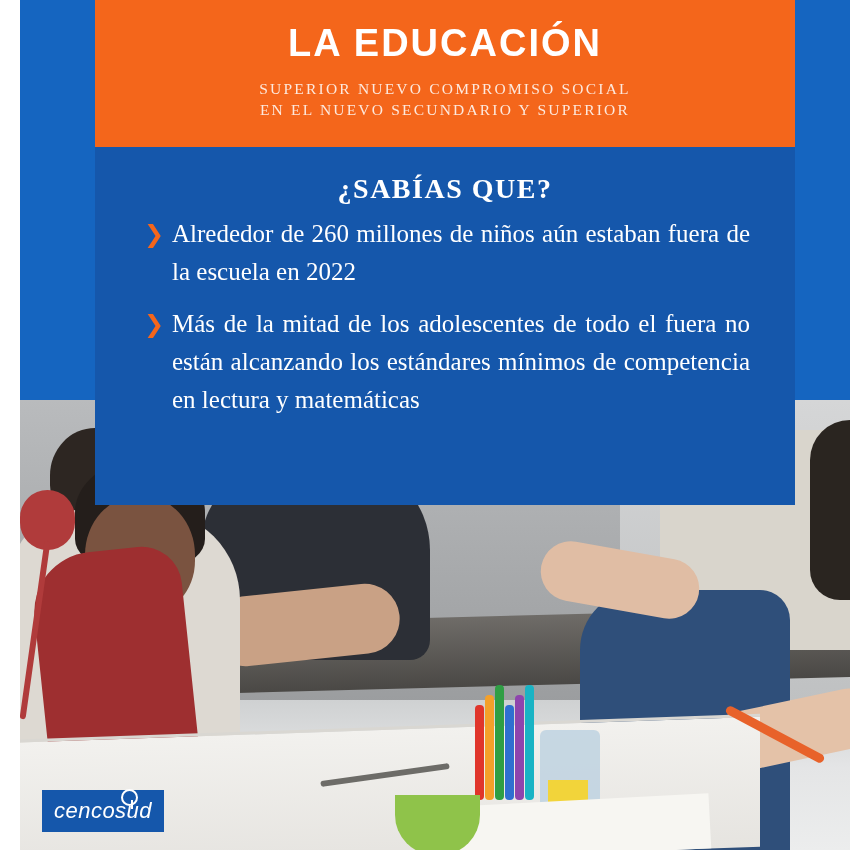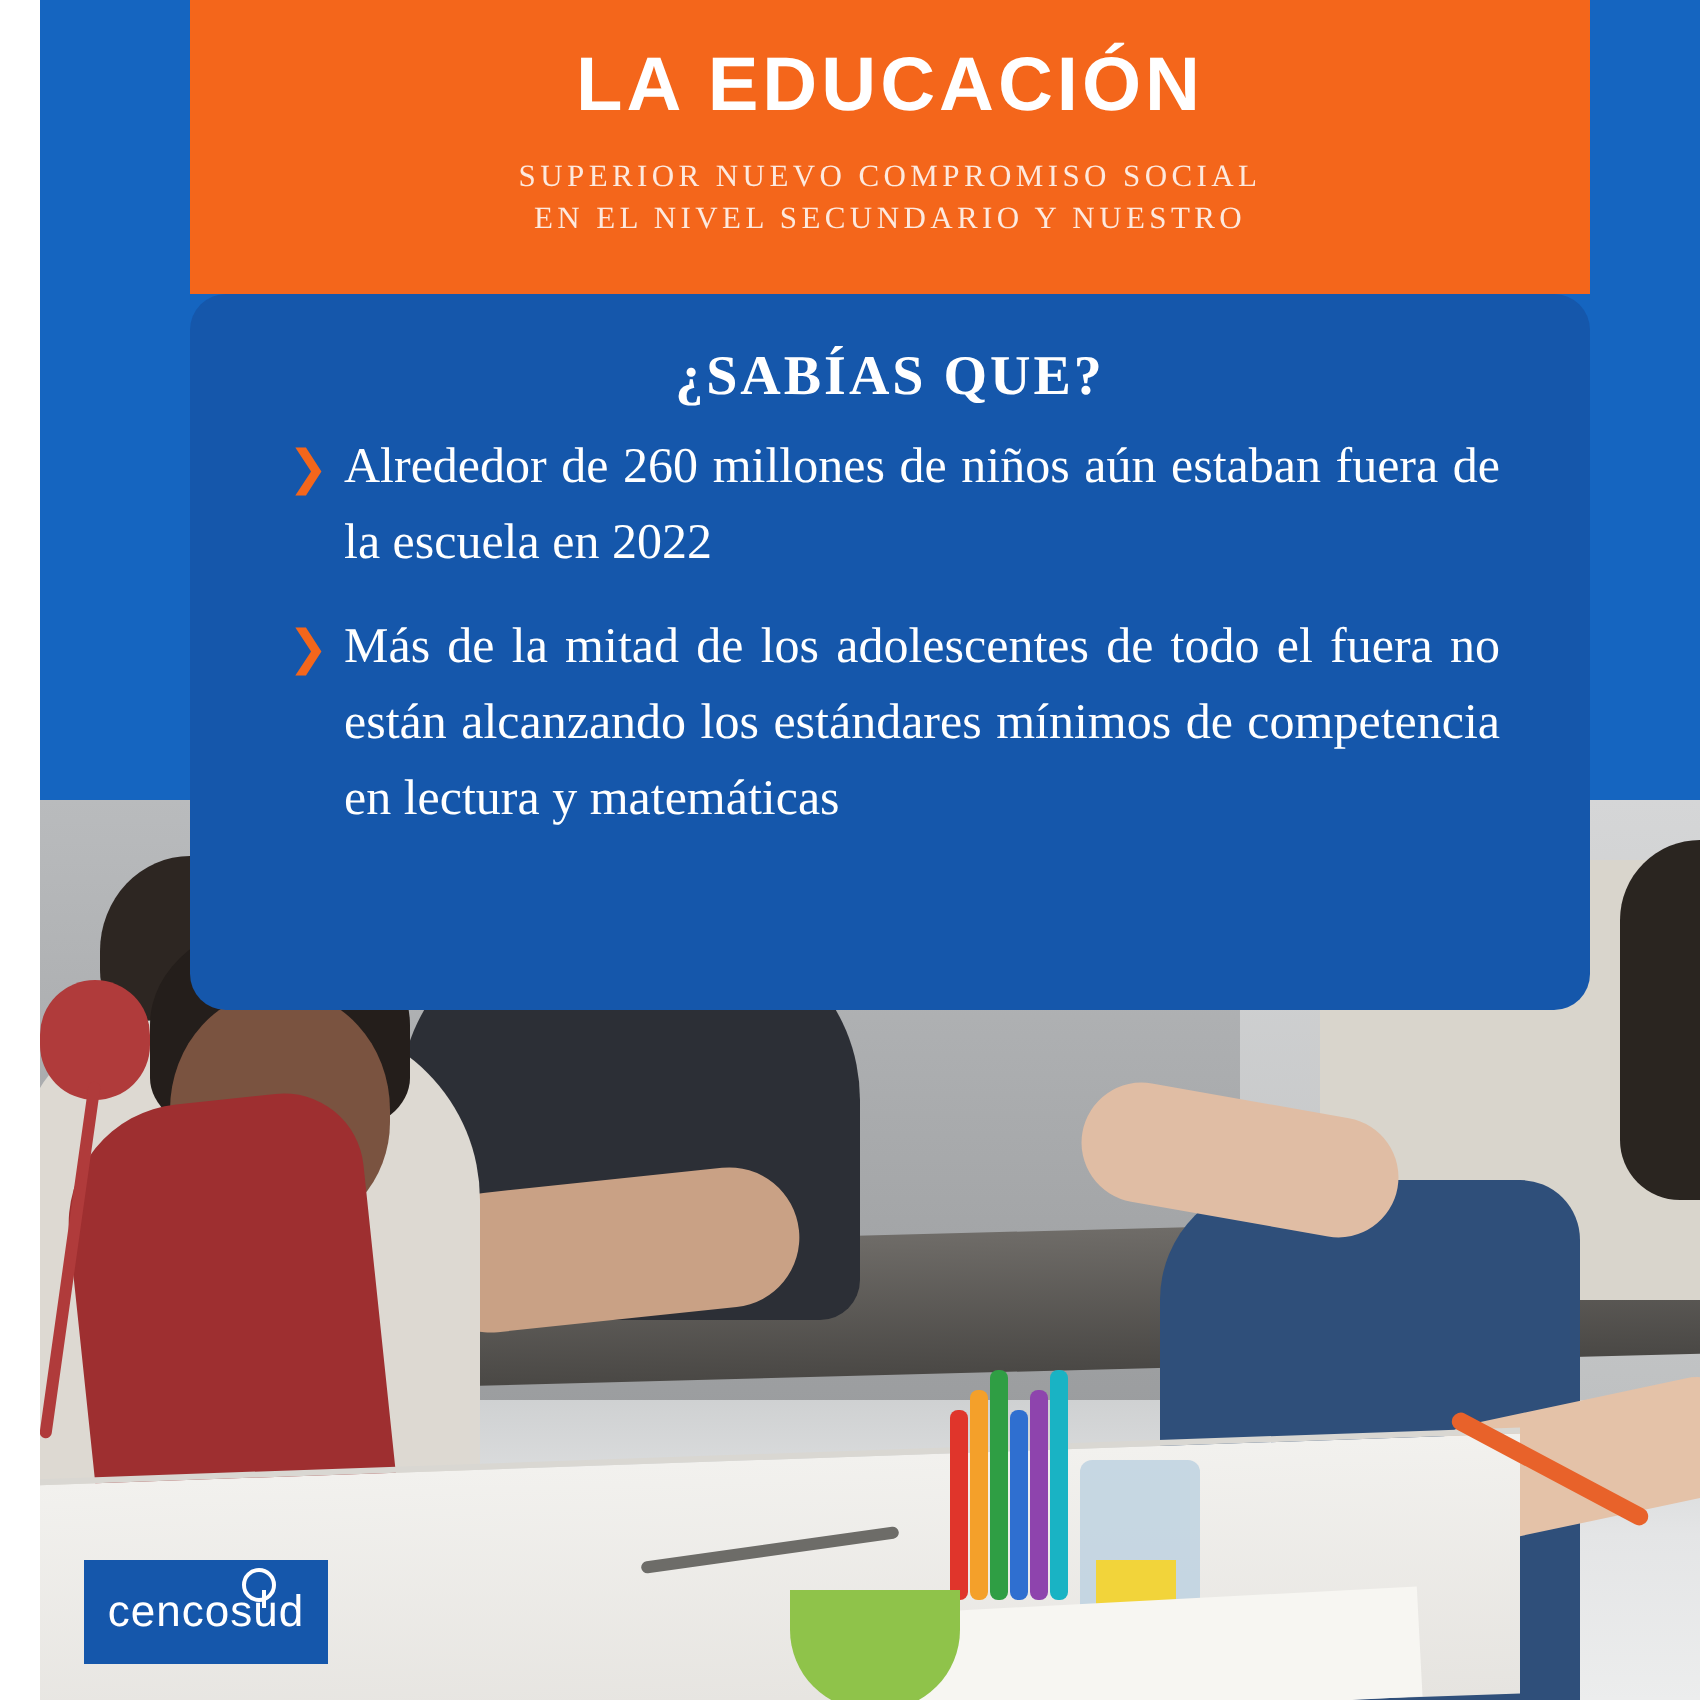--- a/index.html
+++ b/index.html
@@ -119,21 +119,20 @@
   .panel {
     position: absolute;
     left: 75px;
     top: 147px;
     width: 700px;
     height: 358px;
     background: #1557ab;
     color: #ffffff;
     box-sizing: border-box;
     padding: 26px 45px 0 45px;
-    border-radius: 18px;
   }
   .panel h2 {
     margin: 0;
     text-align: center;
     font-family: "Liberation Serif", serif;
     font-weight: bold;
     font-size: 28px;
     letter-spacing: 1.5px;
   }
   .panel .lead {
@@ -165,25 +164,26 @@
     font-family: "DejaVu Sans", sans-serif;
   }
   .bullet .txt { display: block; }
 
   
   .logo {
     position: absolute;
     left: 22px;
     bottom: 18px;
     width: 122px;
-    height: 52px;
+    height: 42px;
     background: #1557ab;
     display: flex;
     align-items: center;
     justify-content: center;
+    font-style: italic;
   }
   .logo .mark {
     position: relative;
     color: #ffffff;
     font-family: "Liberation Sans", sans-serif;
     font-size: 22px;
     letter-spacing: 0.5px;
     font-weight: 500;
   }
   .logo .mark .ring {
@@ -247,21 +247,21 @@
         <i style="background: rgb(25, 179, 196); left: 50px; height: 115px;"></i>
       </div>
     <div class="cup"></div>
     <div class="pen-orange"></div>
   </div>
 
   <div class="header">
     <h1>LA EDUCACIÓN</h1>
     <div class="sub">
       <div>SUPERIOR NUEVO COMPROMISO SOCIAL</div>
-      <div>EN EL NIVEL SECUNDARIO Y NUESTRO</div>
+      <div>EN EL NUEVO SECUNDARIO Y SUPERIOR</div>
     </div>
   </div>
 
   <div class="panel">
     <h2>¿SABÍAS QUE?</h2>
 
     <div class="bullets">
       <div class="bullet">
         <span class="chev">❯</span>
         <span class="txt">Alrededor de 260 millones de niños aún estaban fuera de la escuela en 2022</span>

